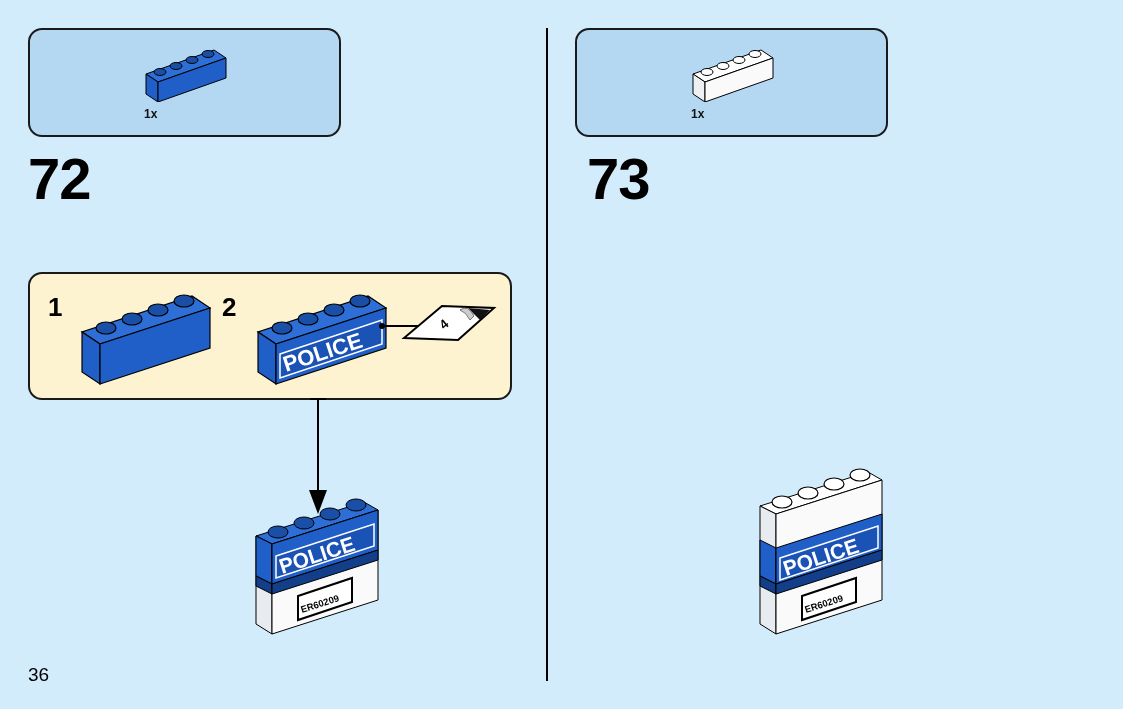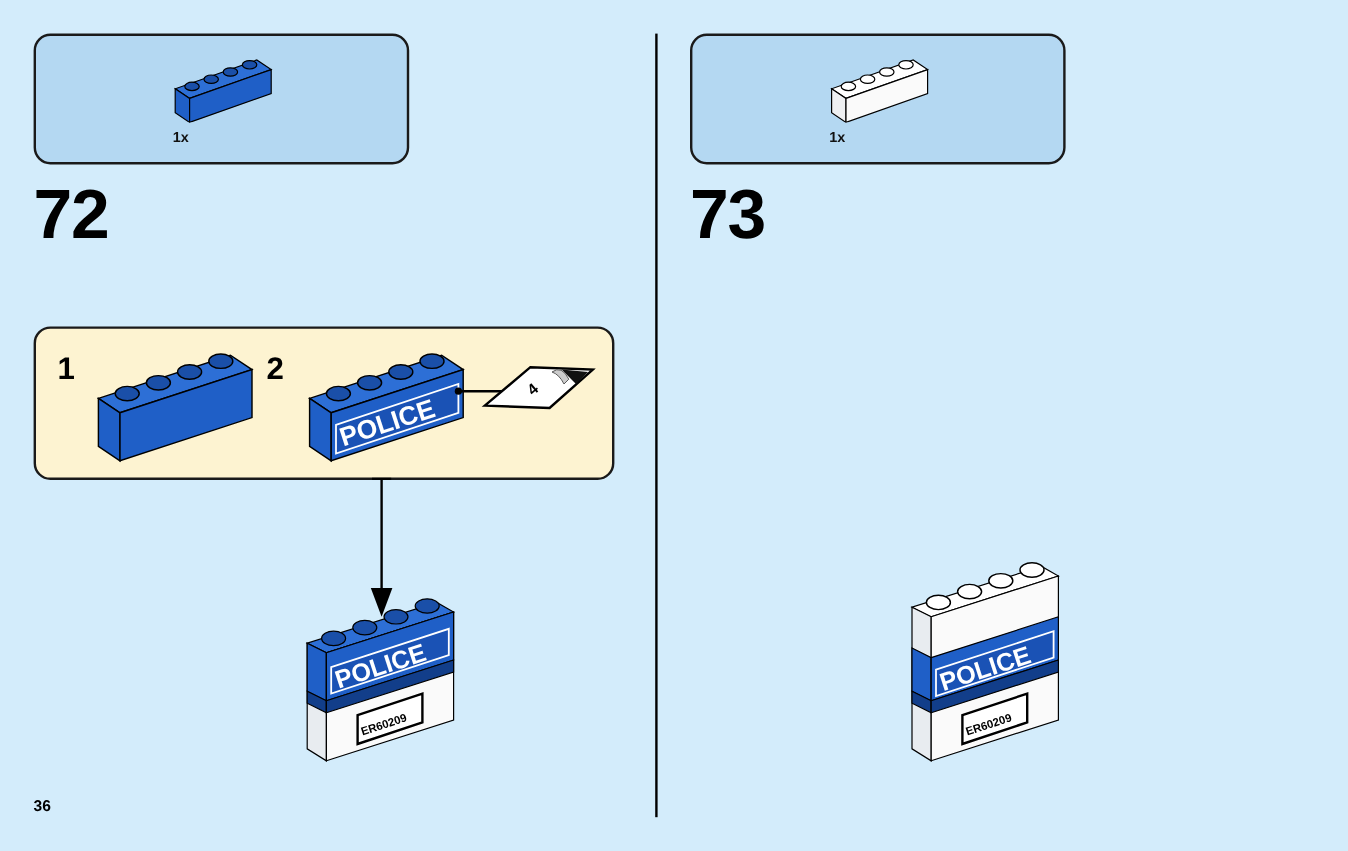--- a/index.html
+++ b/index.html
@@ -34,21 +34,21 @@
     box-sizing: border-box;
   }
   .sub-num {
     position: absolute; font-weight: bold; font-size: 26px; color: #000; line-height: 1;
   }
   .divider {
     position: absolute; left: 546px; top: 28px; width: 2px; height: 653px; background: #000;
   }
   .page-num {
     position: absolute; left: 28px; top: 664px;
-    font-weight: bold; font-size: 13px; color: #000;
+    font-weight: normal; font-size: 19px; color: #000;
   }
   svg text { font-family: "Liberation Sans", sans-serif; font-weight: bold; }
 </style>
 </head>
 <body>
 
 <div class="parts-box" style="left:28px; top:28px; width:313px; height:109px;">
   <svg class="abs" style="left:112px; top:14px;" width="88" height="58" viewBox="0 0 88 58">
 
     <polygon points="4,30 16,38 84,14 72,6" fill="#2d6fd6" stroke="#000" stroke-width="1"></polygon>
@@ -147,21 +147,21 @@
     <g fill="#ffffff" stroke="#000" stroke-width="1">
       <ellipse cx="18" cy="28" rx="6" ry="3.5"></ellipse>
       <ellipse cx="34" cy="22" rx="6" ry="3.5"></ellipse>
       <ellipse cx="50" cy="16" rx="6" ry="3.5"></ellipse>
       <ellipse cx="66" cy="10" rx="6" ry="3.5"></ellipse>
     </g>
   </svg>
   <span class="qty" style="left:114px; top:77px;">1x</span>
 </div>
 
-<div class="step-num" style="left:575px; top:150px;">73</div>
+<div class="step-num" style="left:587px; top:150px;">73</div>
 
 <svg class="abs" style="left:756px; top:466px;" width="134" height="170" viewBox="0 0 134 170">
   <polygon points="4,40 20,48 126,14 112,6" fill="#ffffff" stroke="#000" stroke-width="1"></polygon>
 
   <polygon points="4,40 20,48 20,168 4,158" fill="#e8ecf0" stroke="#000" stroke-width="1"></polygon>
   <polygon points="4,74 20,82 20,118 4,110" fill="#1f5fc7" stroke="#000" stroke-width="1"></polygon>
   <polygon points="4,110 20,118 20,128 4,120" fill="#123e8a" stroke="#000" stroke-width="1"></polygon>
 
   <polygon points="20,48 126,14 126,134 20,168" fill="#fafafa" stroke="#000" stroke-width="1"></polygon>
   <polygon points="20,82 126,48 126,84 20,118" fill="#1f5fc7" stroke="#000" stroke-width="1"></polygon>

